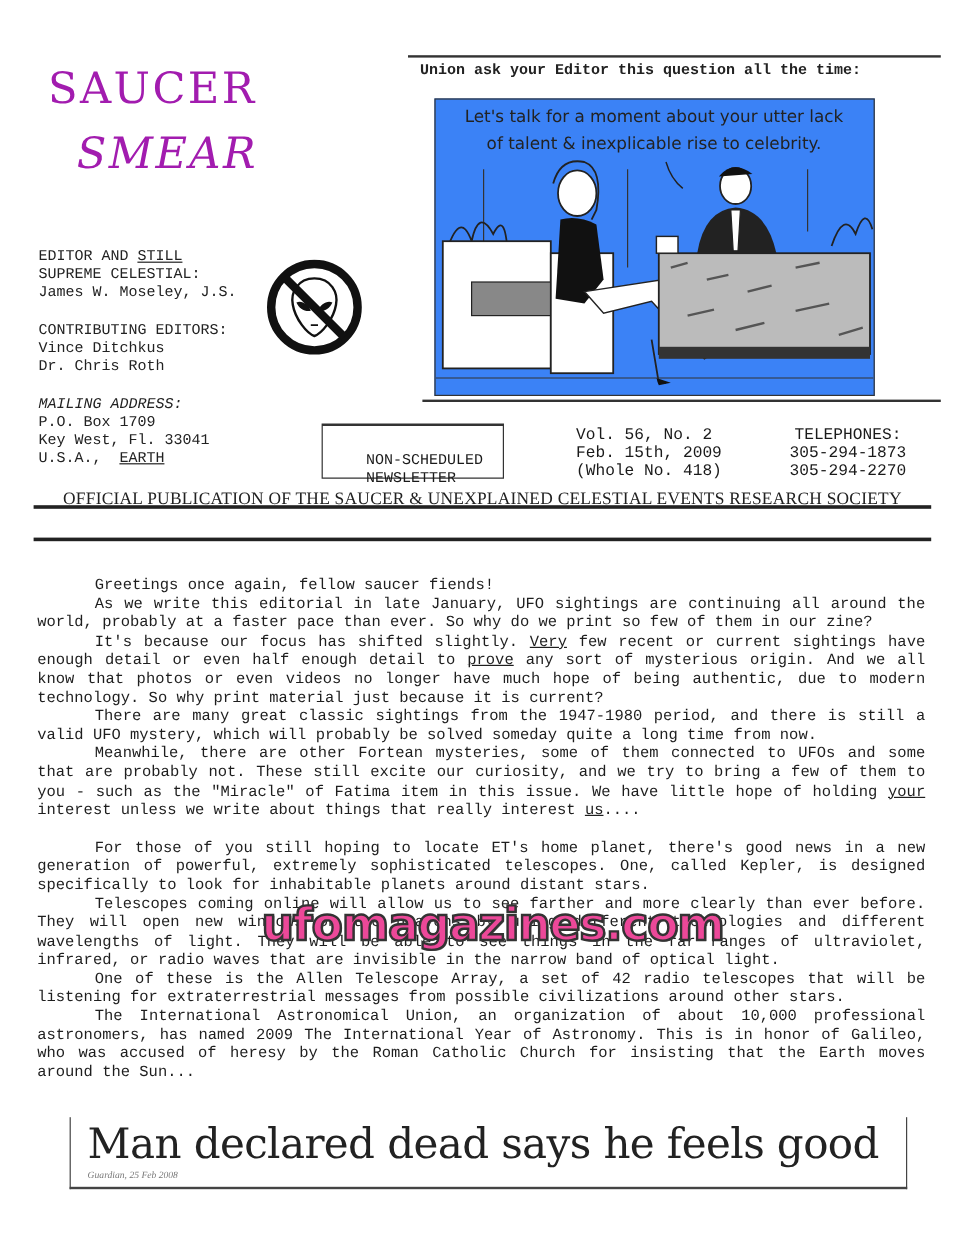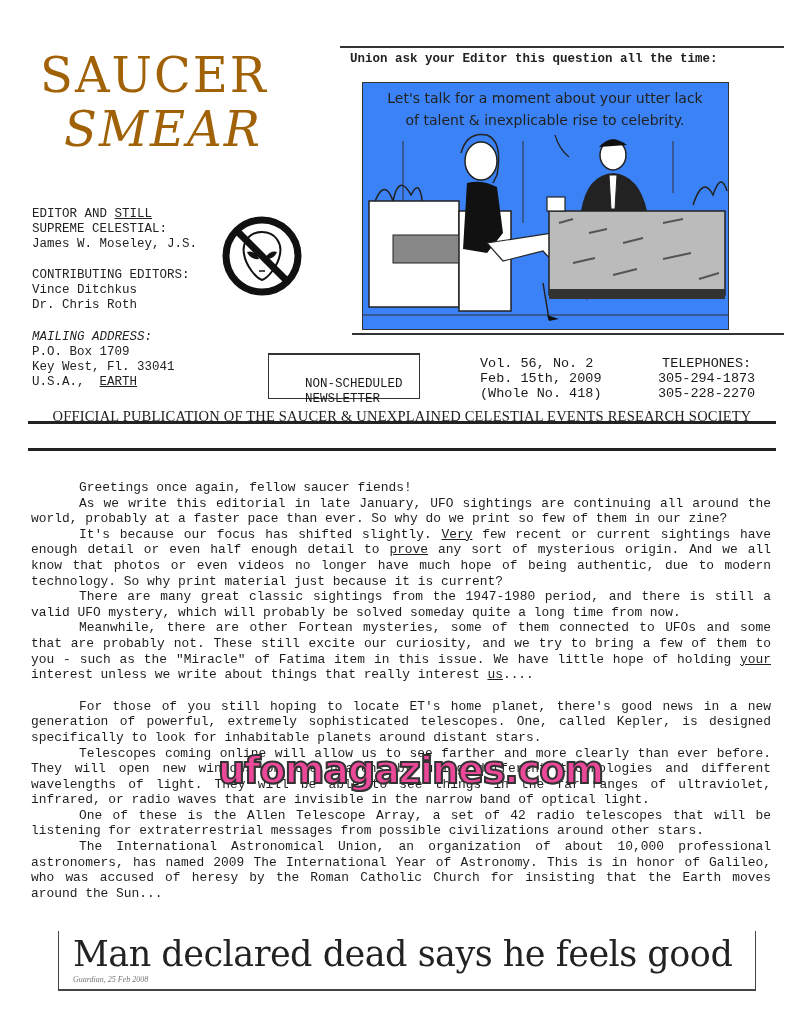--- a/index.html
+++ b/index.html
@@ -1,18 +1,18 @@
 <!DOCTYPE html>
 <html><head>
 <meta charset="utf-8">
 <style>
   html, body { margin: 0; padding: 0; background: #ffffff; }
   body { width: 800px; height: 1033px; position: relative; overflow: hidden; color: #1a1a1a; }
   .abs { position: absolute; }
-  .mast-title { left: 40px; top: 48px; width: 250px; font-family: "DejaVu Serif", "Liberation Serif", serif; font-size: 48px; line-height: 54px; letter-spacing: 2px; color: #a16207; }
+  .mast-title { left: 40px; top: 48px; width: 250px; font-family: "DejaVu Serif", "Liberation Serif", serif; font-size: 36px; line-height: 54px; letter-spacing: 2px; color: #a21caf; }
   .mast-title .l1 { display: block; padding-left: 0px; }
   .mast-title .l2 { display: block; padding-left: 24px; font-style: italic; }
   .mono { font-family: "Liberation Mono", "DejaVu Sans Mono", monospace; }
   .cred { left: 32px; font-size: 12.5px; line-height: 15px; color: #222; }
   .cred div { white-space: nowrap; }
   .u { text-decoration: underline; }
   .ital { font-style: italic; }
   .nosign { left: 222px; top: 216px; width: 80px; height: 80px; }
   .top-rule { left: 340px; top: 46px; width: 444px; height: 0; border-top: 2px solid #333; }
   .ask { left: 350px; top: 52px; font-size: 12.5px; font-weight: bold; color: #222; white-space: nowrap; }
@@ -125,21 +125,21 @@
   </div>
 </div>
 <div class="abs vol mono">
   <div>Vol. 56, No. 2</div>
   <div>Feb. 15th, 2009</div>
   <div>(Whole No. 418)</div>
 </div>
 <div class="abs tel mono">
   <div>TELEPHONES:</div>
   <div>305-294-1873</div>
-  <div>305-228-2270</div>
+  <div>305-294-2270</div>
 </div>
 
 <div class="abs bar-top"></div>
 <div class="abs society">OFFICIAL PUBLICATION OF THE SAUCER &amp; UNEXPLAINED CELESTIAL EVENTS RESEARCH SOCIETY</div>
 <div class="abs bar-bot"></div>
 
 <div class="abs body-text">
   <p class="ind">Greetings once again, fellow saucer fiends!</p>
   <p class="ind">As we write this editorial in late January, UFO sightings are continuing all around the world, probably at a faster pace than ever.  So why do we print so few of them in our zine?</p>
   <p class="ind"><span>It's because our focus has shifted slightly.  </span><span class="u">Very</span><span> few recent or current sightings have enough detail or even half enough detail to </span><span class="u">prove</span><span> any sort of mysterious origin.  And we all know that photos or even videos no longer have much hope of being authentic, due to modern technology.  So why print material just because it is current?</span></p>

